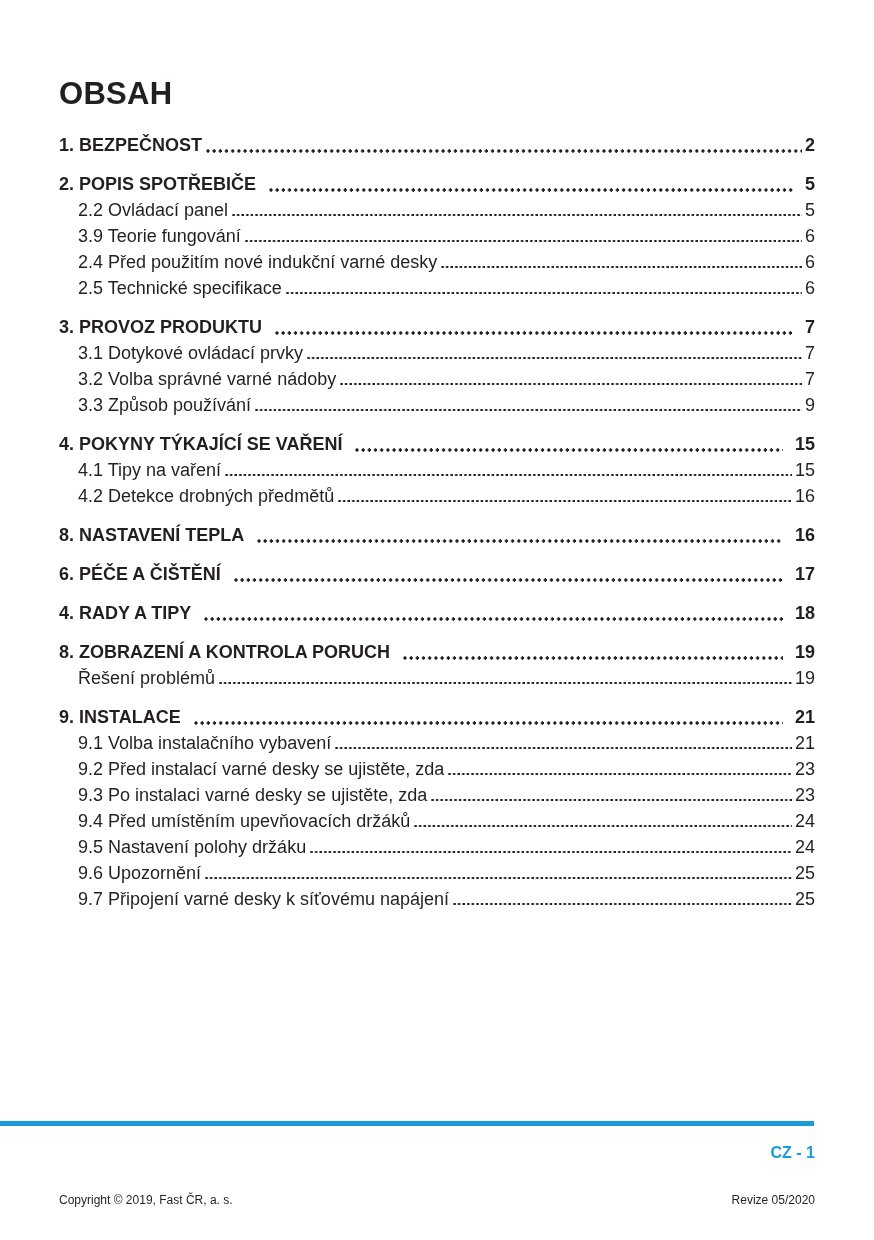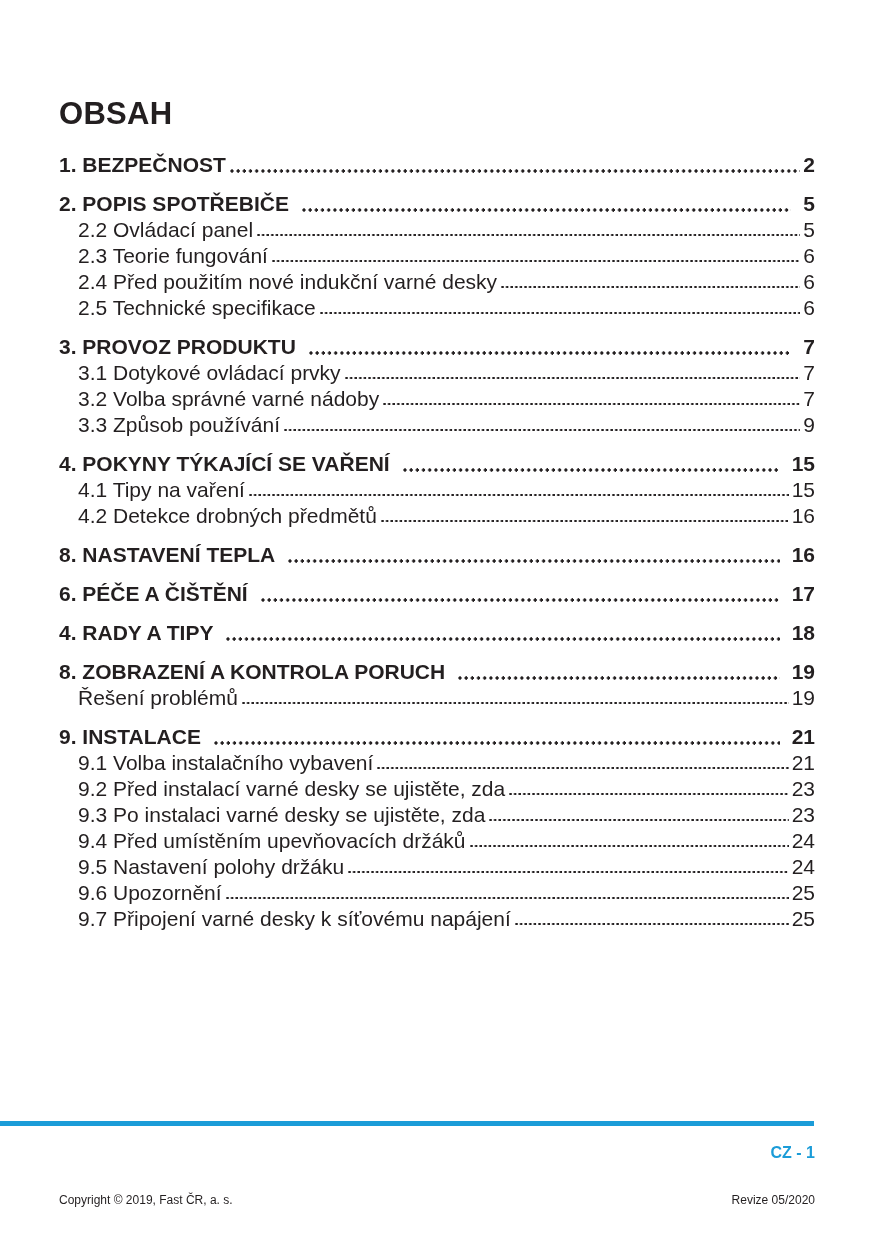--- a/index.html
+++ b/index.html
@@ -2,27 +2,27 @@
 <html style="--accent: #1b9cd8; --text: #231f20;"><head>
 <meta charset="utf-8">
 <style>
   :root { --accent:#1b9cd8; --text:#231f20; }
   * { box-sizing:border-box; }
   html,body { margin:0; padding:0; background:#ffffff; }
   .page {
     position:relative; width:874px; height:1240px; background:#ffffff;
     font-family:"Liberation Sans", sans-serif; color:var(--text); overflow:hidden;
   }
-  .content { position:absolute; left:59px; top:96px; width:756px; }
+  .content { position:absolute; left:59px; top:76px; width:756px; }
   .doc-title {
     margin:0 0 20px 0; font-size:31px; line-height:36px; font-weight:700;
     color:var(--text); letter-spacing:0.3px;
   }
   .toc-list { display:flex; flex-direction:column; }
-  .toc-row { display:flex; align-items:baseline; height:26px; font-size:21px; line-height:26px; }
+  .toc-row { display:flex; align-items:baseline; height:26px; font-size:18px; line-height:26px; }
   .toc-row.lvl0 { font-weight:700; }
   .toc-row.lvl1 { padding-left:19px; font-weight:400; }
   .toc-row.group-start { margin-top:13px;gap:9px; }
   .toc-label { white-space:nowrap; }
   .toc-page { white-space:nowrap; }
   .toc-dots {
     flex:1 1 auto; align-self:flex-end; height:4px; margin:0 3px 6px 4px;
     background-image:radial-gradient(circle at 1.5px 2px, var(--text) 1.05px, transparent 1.35px);
     background-size:4.6px 4px; background-repeat:repeat-x; background-position:left bottom;
   }
@@ -54,21 +54,21 @@
     <span class="toc-label">2. POPIS SPOTŘEBIČE</span>
     <span class="toc-dots"></span>
     <span class="toc-page">5</span>
   </div>
         <div class="toc-row lvl1">
     <span class="toc-label">2.2 Ovládací panel</span>
     <span class="toc-dots"></span>
     <span class="toc-page">5</span>
   </div>
         <div class="toc-row lvl1">
-    <span class="toc-label">2.3 Teorie fungování</span>
+    <span class="toc-label">3.9 Teorie fungování</span>
     <span class="toc-dots"></span>
     <span class="toc-page">6</span>
   </div>
         <div class="toc-row lvl1">
     <span class="toc-label">2.4 Před použitím nové indukční varné desky</span>
     <span class="toc-dots"></span>
     <span class="toc-page">6</span>
   </div>
         <div class="toc-row lvl1">
     <span class="toc-label">2.5 Technické specifikace</span>

